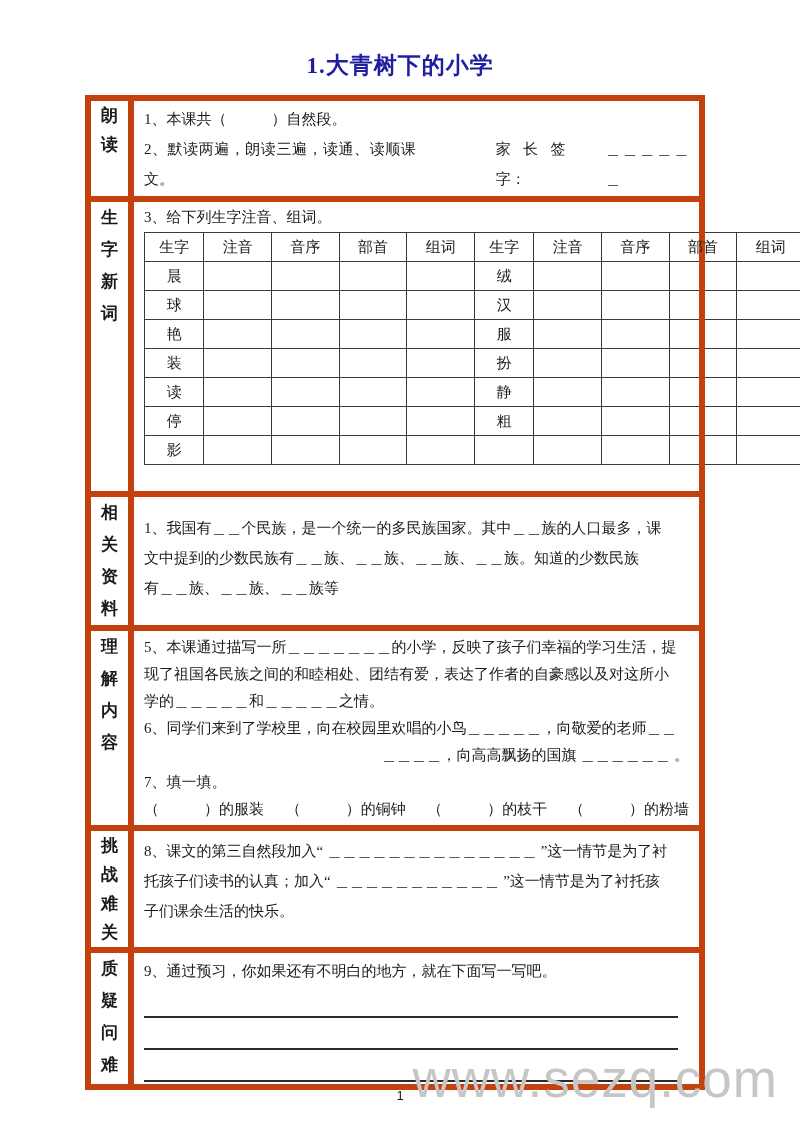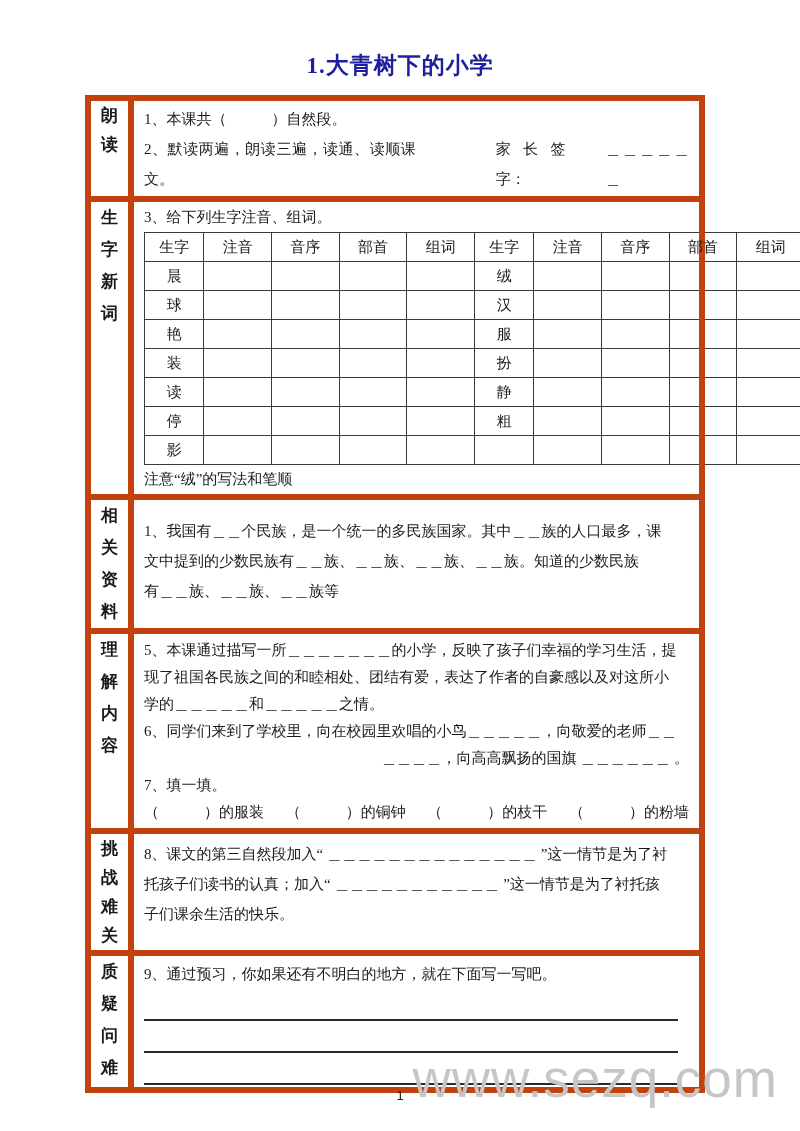--- a/index.html
+++ b/index.html
@@ -198,21 +198,20 @@
                 <td></td>
                 <td></td>
           <td></td>
           <td></td>
                 <td></td>
                 <td></td>
                 <td></td>
         </tr>
         </tbody>
       </table>
-      <div class="note">注意“绒”的写法和笔顺</div>
     </td>
   </tr>
 
   <tr class="row-related">
     <td class="vh" style="height:130px;">
       <div class="vhead">相关资料</div>
     </td>
     <td class="content">
       <div class="line">1、我国有＿＿个民族，是一个统一的多民族国家。其中＿＿族的人口最多，课</div>
       <div class="line">文中提到的少数民族有＿＿族、＿＿族、＿＿族、＿＿族。知道的少数民族</div>

